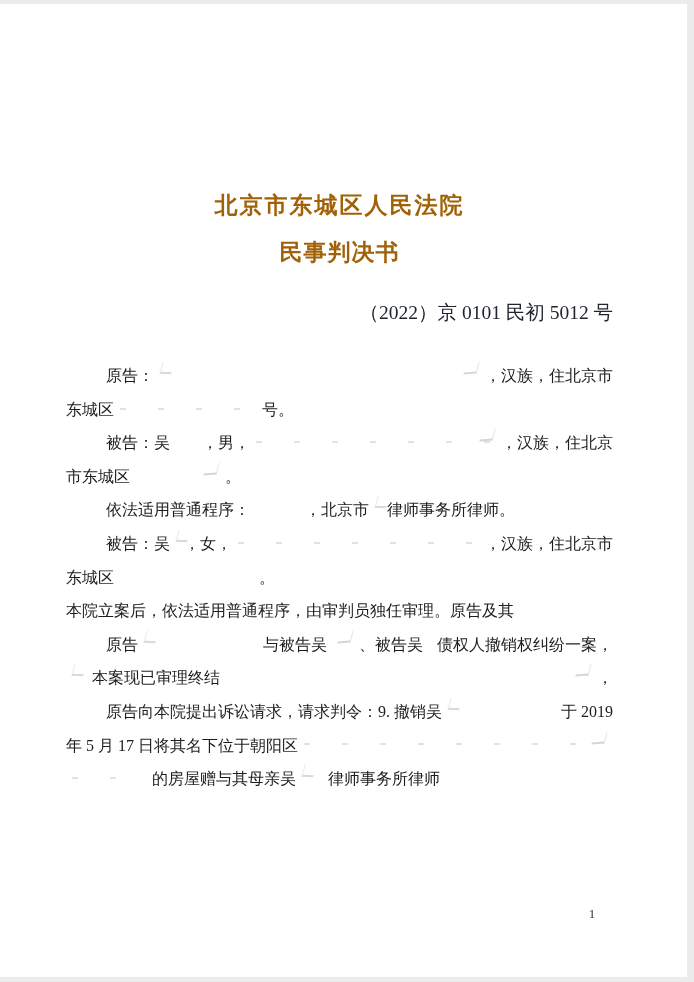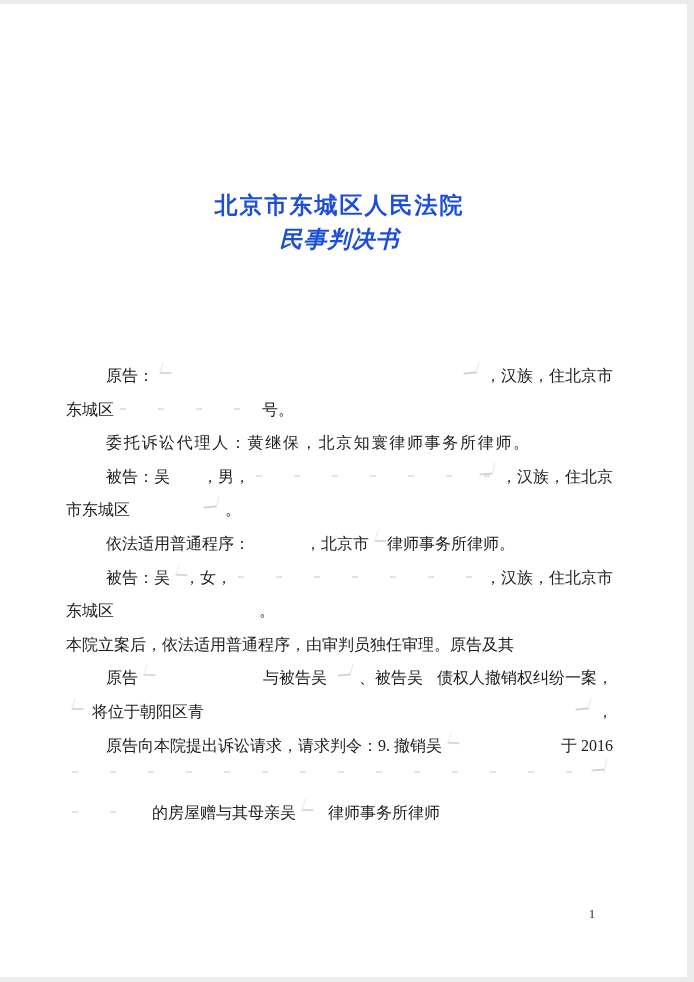--- a/index.html
+++ b/index.html
@@ -9,23 +9,23 @@
     font-family:"Liberation Serif","DejaVu Serif",serif;
     position:relative;overflow:hidden;
   }
   .canvas{position:absolute;left:0;top:0;width:694px;height:982px;background:#ececec;}
   .page{
     position:absolute;left:0;top:4px;width:687px;height:973px;
     background:#ffffff;color:#1d1d1d;
   }
   
   .doc-title{position:absolute;left:66px;width:547px;text-align:center;
-    font-weight:bold;color:#1d4ed8;font-size:23px;line-height:30px;}
+    font-weight:bold;color:#a16207;font-size:23px;line-height:30px;}
   .doc-title.t1{top:187px;letter-spacing:2px;}
-  .doc-title.t2{top:221px;letter-spacing:1px;font-style:italic;}
+  .doc-title.t2{top:234px;letter-spacing:1px;}
   .case-no{position:absolute;top:294px;left:62px;width:551px;text-align:right;
     font-size:19.5px;line-height:30px;color:#20242c;}
   
   .body{position:absolute;left:66px;top:355px;width:547px;font-size:16px;color:#1d1d1d;}
   .ln{display:flex;align-items:baseline;height:33.6px;line-height:33.6px;}
   .t{white-space:pre;}
   .ind{flex:0 0 40px;}
   .fill{flex:1 1 auto;}
   .ls17{letter-spacing:1.7px;}
   
@@ -43,41 +43,38 @@
     font-size:13px;line-height:18px;color:#2c3340;}
 </style>
 </head>
 <body>
 
 <div class="canvas">
   <div class="page">
 
     <div class="doc-title t1">北京市东城区人民法院</div>
     <div class="doc-title t2">民事判决书</div>
+    <div class="case-no">（2022）京 0101 民初 5012 号</div>
 
     <div class="body">
 
       <div class="ln">
         <span class="ind"></span>
         <span class="t">原告：</span>
         <span class="g grow tr-l tr-r"></span>
         <span class="t">，汉族，住北京市</span>
       </div>
 
       <div class="ln">
         <span class="t">东城区</span>
         <span class="g scat" style="width:148px"></span>
         <span class="t">号。</span>
         <span class="fill"></span>
       </div>
 
-      <div class="ln">
-        <span class="ind"></span>
-        <span class="t ls17">委托诉讼代理人：黄继保，北京知寰律师事务所律师。</span>
-      </div>
 
       <div class="ln">
         <span class="ind"></span>
         <span class="t">被告：吴</span>
         <span class="g" style="width:32px"></span>
         <span class="t">，男，</span>
         <span class="g grow scat tr-r"></span>
         <span class="t">，汉族，住北京</span>
       </div>
 
@@ -125,34 +122,35 @@
         <span class="g grow tr-l"></span>
         <span class="t">与被告吴</span>
         <span class="g tr-r" style="width:32px"></span>
         <span class="t">、被告吴</span>
         <span class="g" style="width:14px"></span>
         <span class="t">债权人撤销权纠纷一案，</span>
       </div>
 
       <div class="ln">
         <span class="g tr-l" style="width:26px"></span>
-        <span class="t">将位于朝阳区青</span>
+        <span class="t">本案现已审理终结</span>
         <span class="g grow tr-r"></span>
         <span class="t">，</span>
       </div>
 
 
       <div class="ln">
         <span class="ind"></span>
         <span class="t">原告向本院提出诉讼请求，请求判令：9. 撤销吴</span>
         <span class="g grow tr-l"></span>
-        <span class="t">于 2016</span>
+        <span class="t">于 2019</span>
       </div>
 
       <div class="ln">
+        <span class="t">年 5 月 17 日将其名下位于朝阳区</span>
         <span class="g grow scat tr-r"></span>
       </div>
 
       <div class="ln">
         <span class="g scat" style="width:86px"></span>
         <span class="t">的房屋赠与其母亲吴</span>
         <span class="g tr-l" style="width:14px"></span>
         <span class="g" style="width:18px"></span>
         <span class="t">律师事务所律师</span>
       </div>

